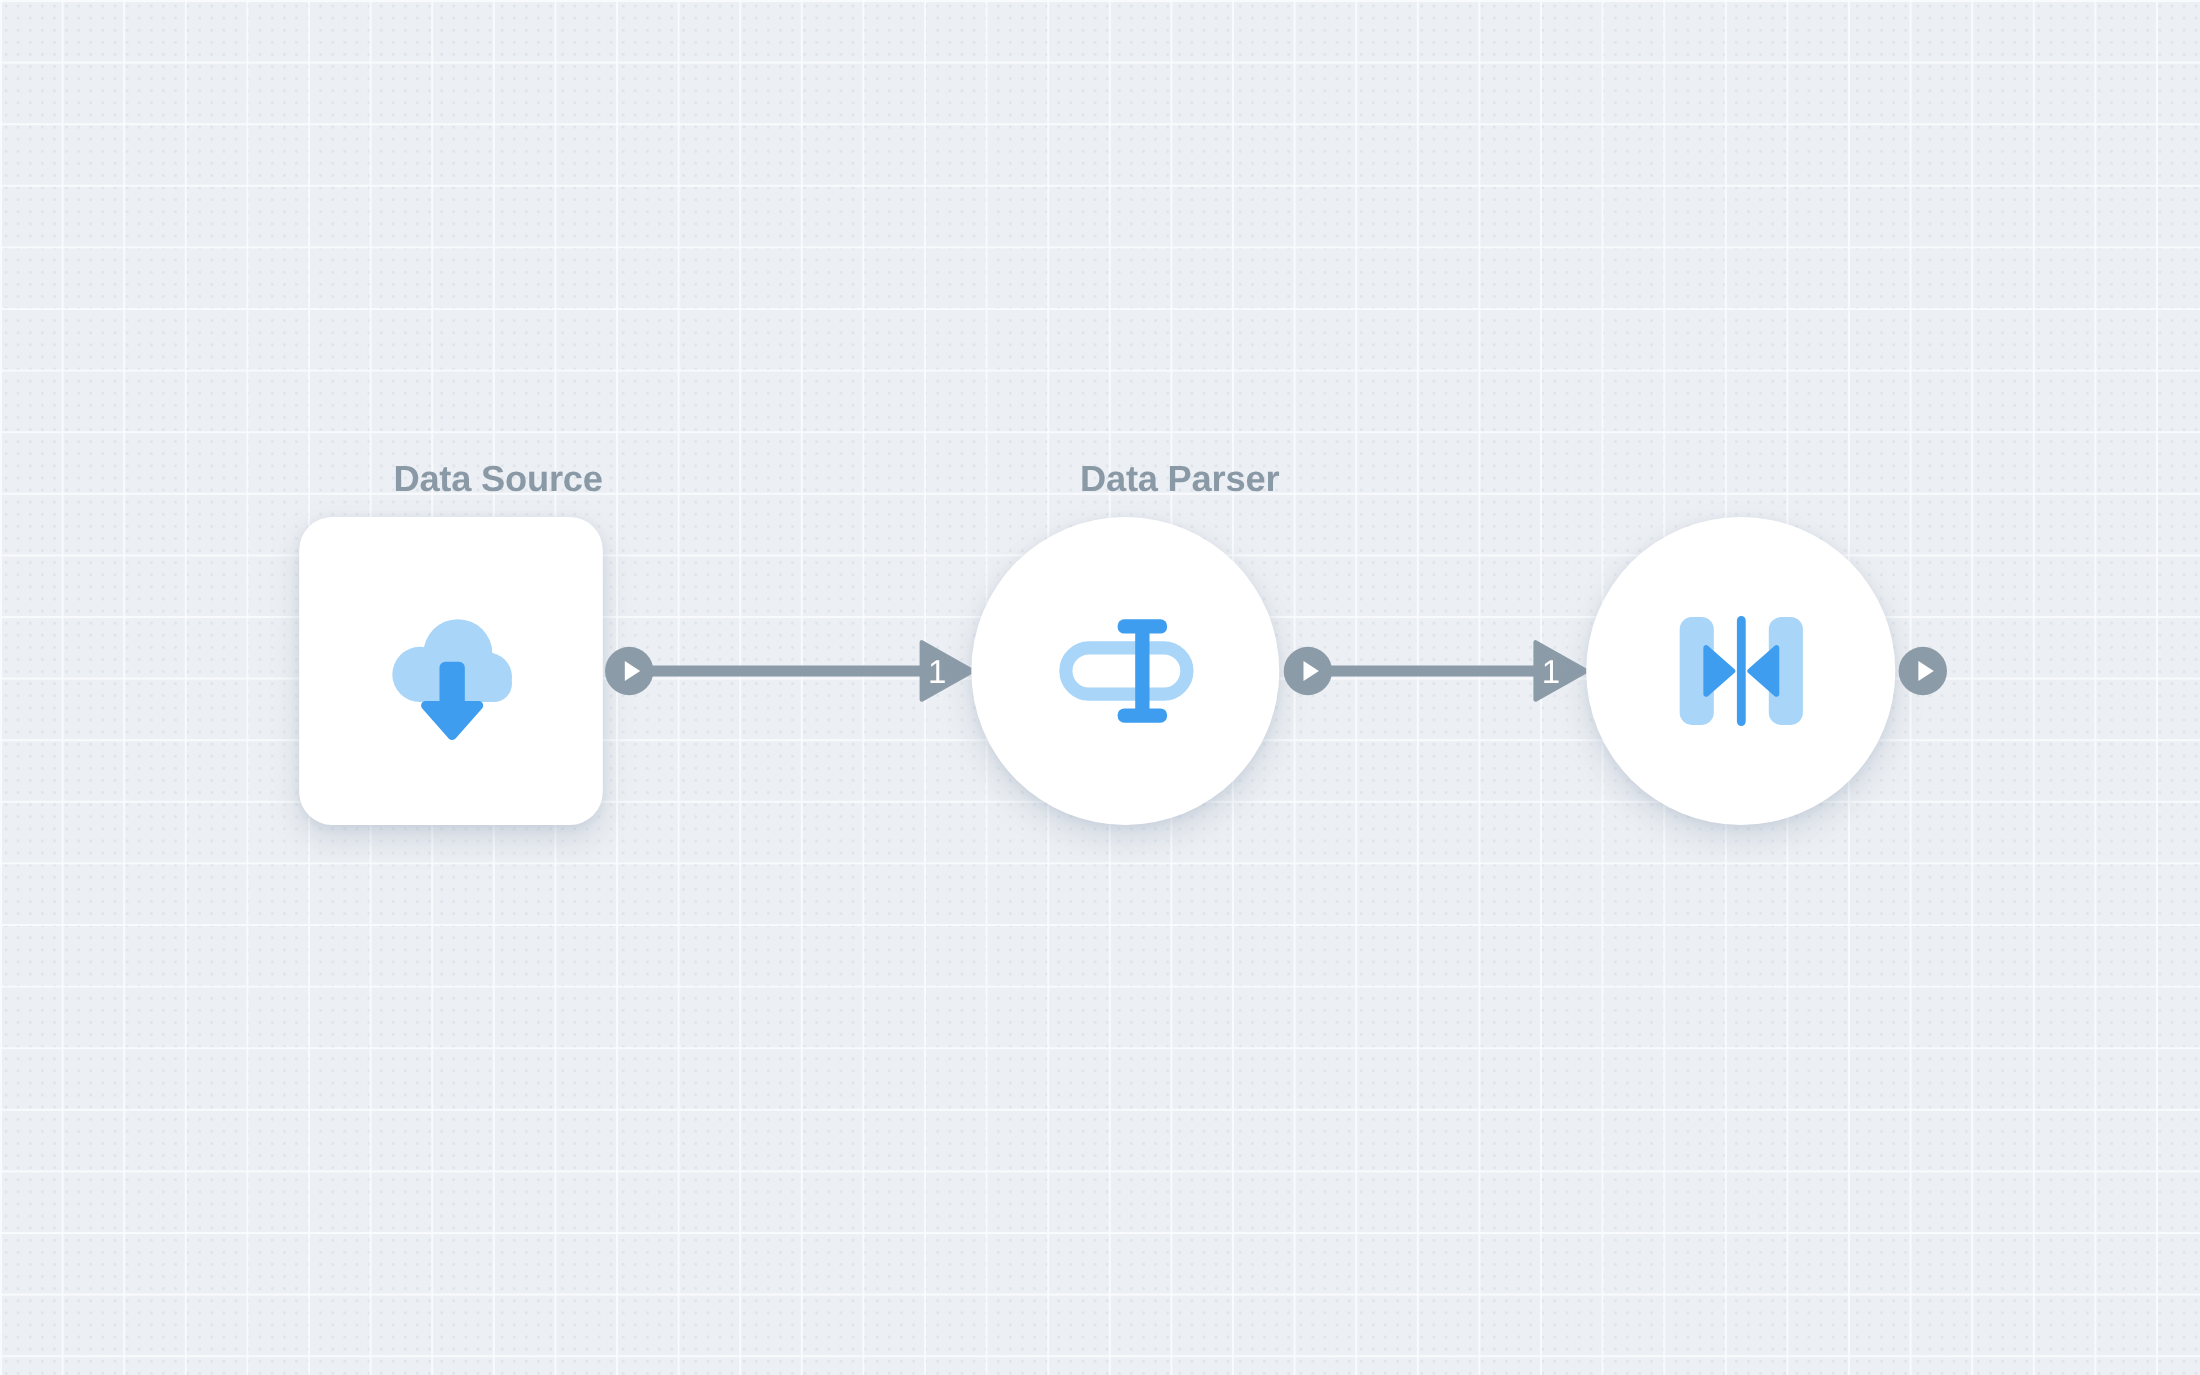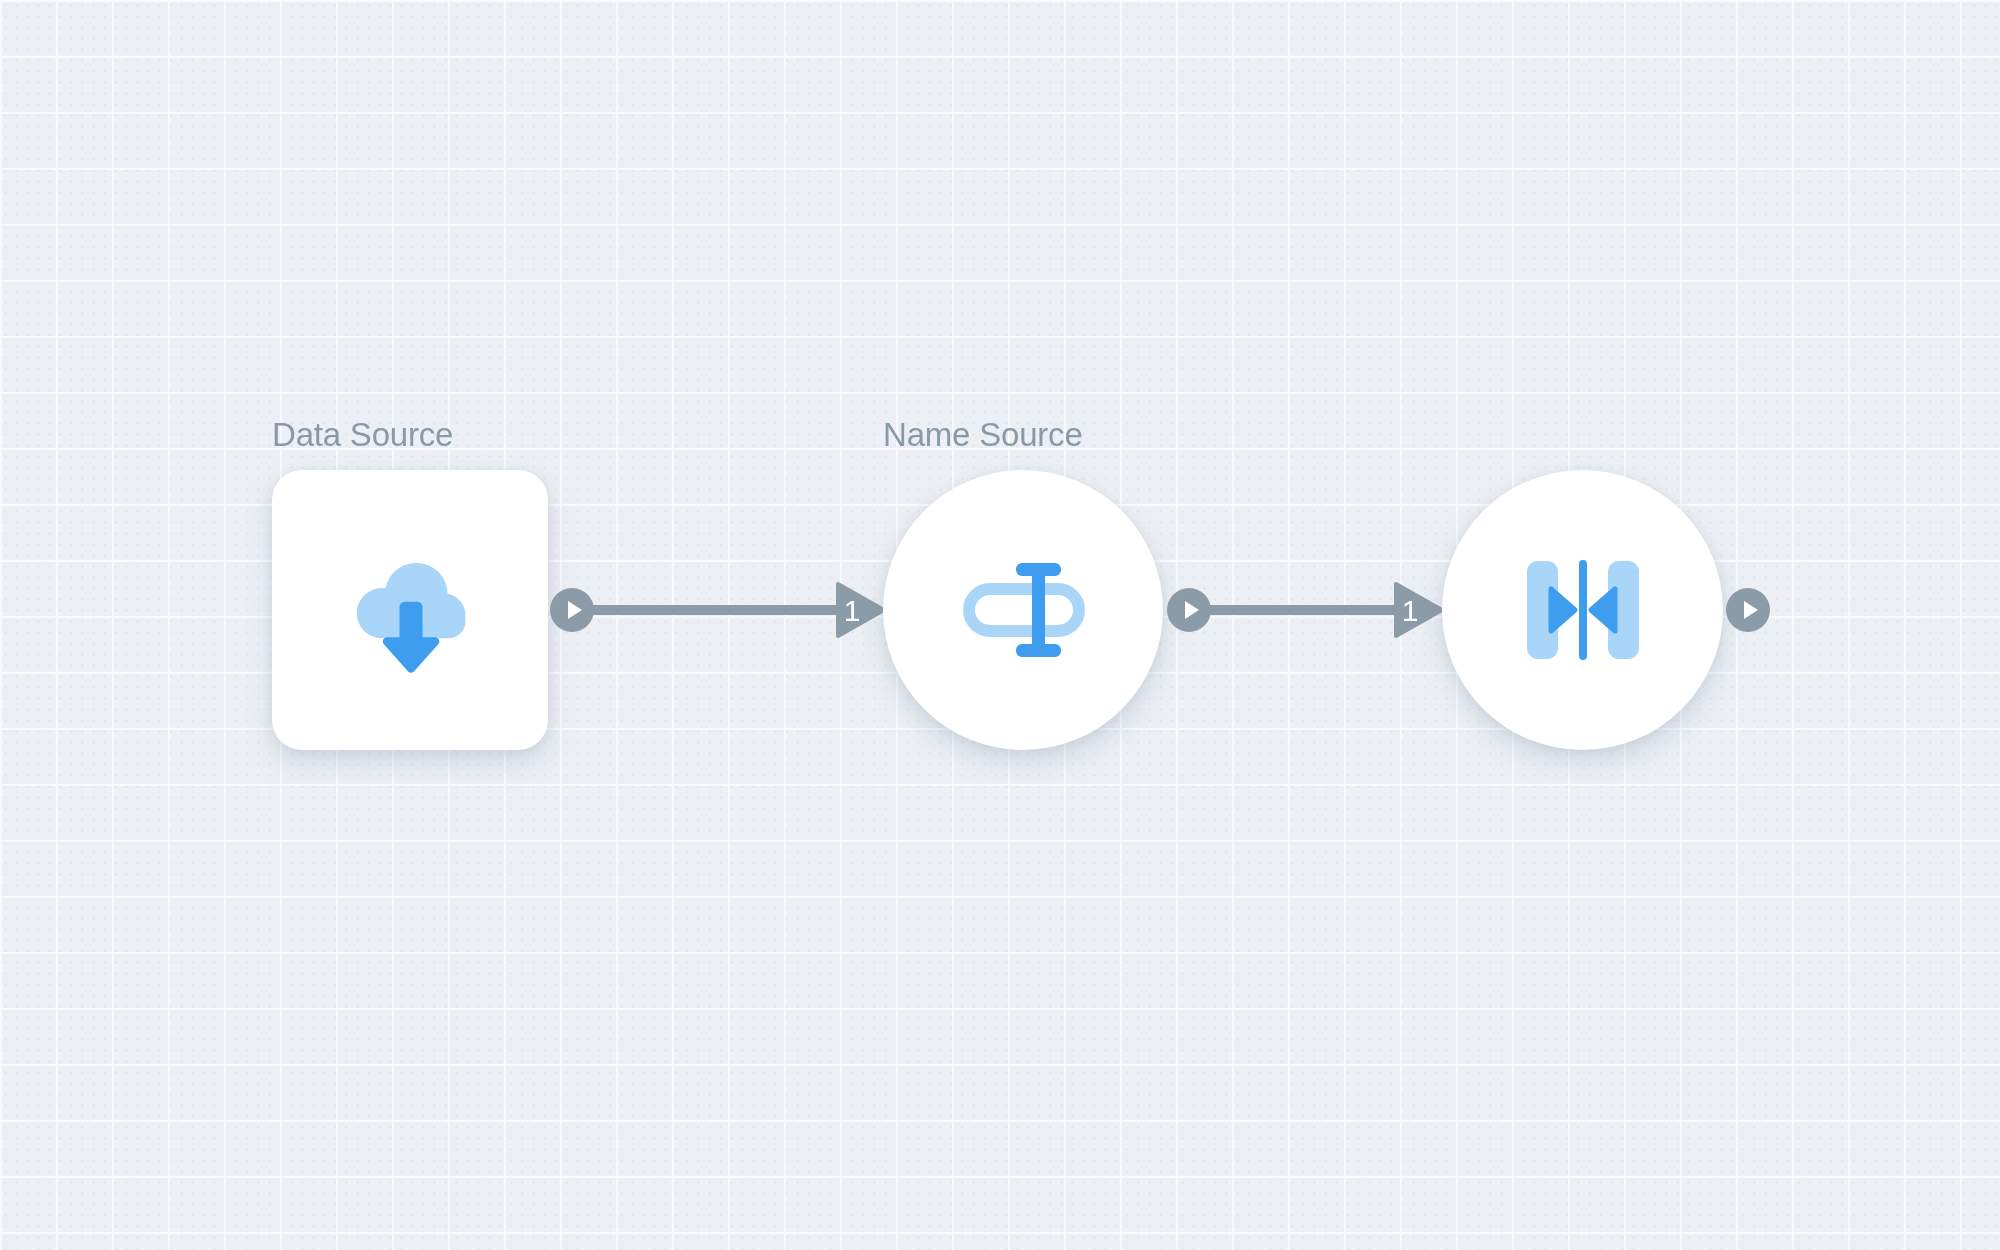--- a/index.html
+++ b/index.html
@@ -29,23 +29,23 @@
     background: #ffffff;
     display: flex;
     align-items: center;
     justify-content: center;
     box-shadow: 0 12px 26px rgba(141, 158, 180, 0.28), 0 2px 8px rgba(141, 158, 180, 0.16);
   }
   .node.square { border-radius: 30px; }
   .node.circle { border-radius: 50%; }
   .node-label {
     position: absolute;
-    text-align: left;
+    text-align: right;
     font-size: 33px;
-    font-weight: 400;
+    font-weight: 700;
     letter-spacing: -0.2px;
     color: #8a99a6;
     white-space: nowrap;
   }
   .port {
     position: absolute;
     width: 44px;
     height: 44px;
     border-radius: 50%;
     background: #8c9ba8;
@@ -102,21 +102,21 @@
       <g fill="#3F9DEF" stroke="#3F9DEF" stroke-linejoin="round">
         <rect x="56" y="58" width="20" height="38" rx="4" stroke-width="2"></rect>
         <path d="M43 95 L89 95 L66 121 Z" stroke-width="8"></path>
       </g>
     </svg>
   </div>
   <div class="port" style="left:550px; top:588px;">
     <span class="play-glyph"></span>
   </div>
 
-  <div class="node-label" style="left:883px; top:416px; width:280px;">Name Source</div>
+  <div class="node-label" style="left:883px; top:416px; width:280px;">Data Parser</div>
   <div class="node circle" style="left:883px; top:470px; width:280px; height:280px;">
     <svg width="145" height="110" viewBox="0 0 145 110" style="margin-left:14px;" xmlns="http://www.w3.org/2000/svg">
       <rect x="11" y="34" width="110" height="42" rx="21" fill="none" stroke="#A8D5F8" stroke-width="12"></rect>
       <g fill="#3F9DEF">
         <rect x="74" y="10" width="13" height="90" rx="6"></rect>
         <rect x="58" y="8" width="45" height="13" rx="6"></rect>
         <rect x="58" y="89" width="45" height="13" rx="6"></rect>
       </g>
     </svg>
   </div>

